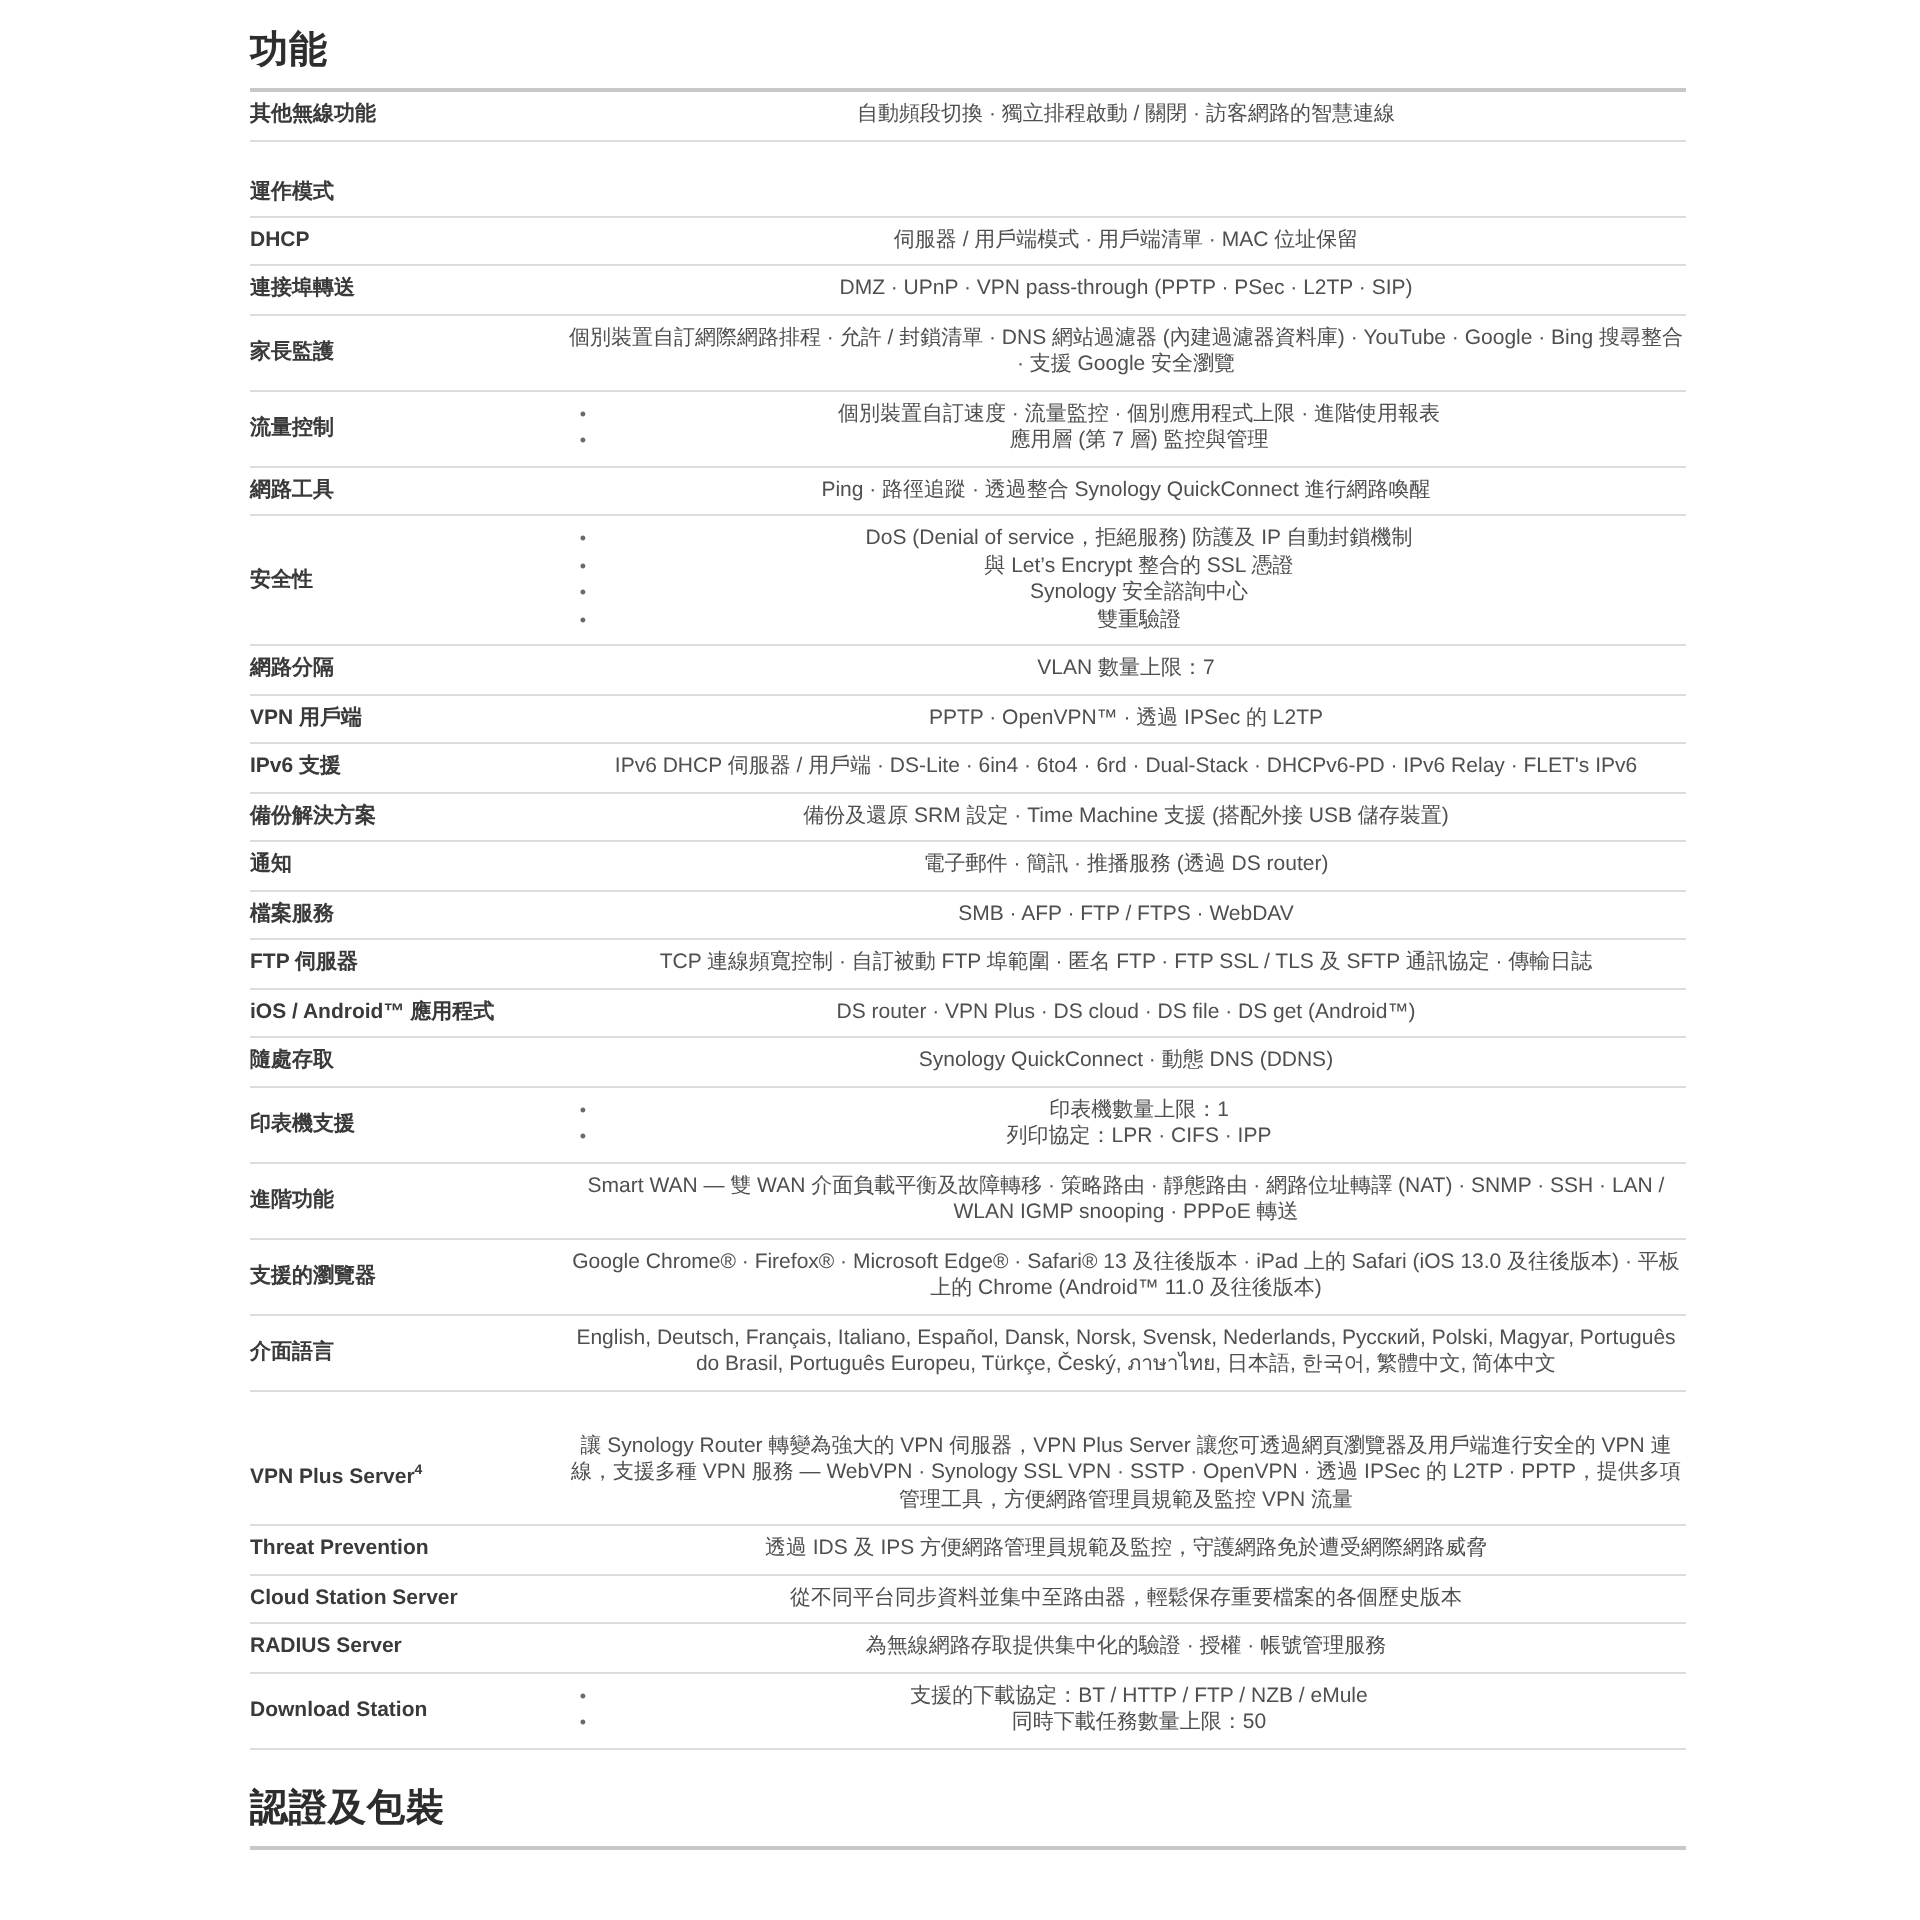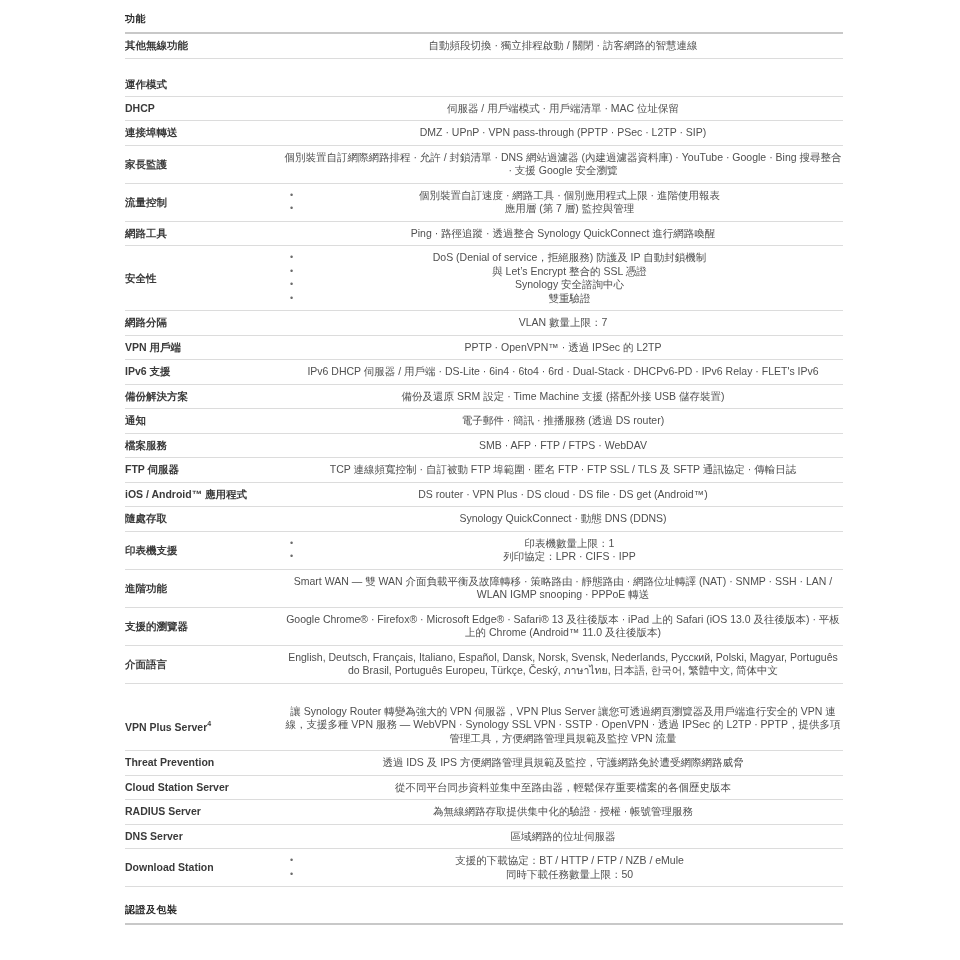--- a/index.html
+++ b/index.html
@@ -16,21 +16,21 @@
   .page {
     width: 718px;
     margin-left: 125px;
     padding-top: 12px;
     box-sizing: border-box;
   }
   .spec-section { margin-top: 0; }
   .spec-section + .spec-section { margin-top: 16px; }
   .section-title {
     margin: 0;
-    font-size: 10px;
+    font-size: 19px;
     font-weight: 700;
     color: #2d2d2d;
     padding-bottom: 6px;
     border-bottom: 2px solid #c8c8c8;
     letter-spacing: 0.5px;
   }
   .spec-row {
     display: flex;
     align-items: center;
     border-bottom: 1px solid #dcdcdc;
@@ -106,21 +106,21 @@
           <div class="row-label"><span>家長監護</span></div>
           <div class="row-content">
             <div class="text-line">個別裝置自訂網際網路排程 · 允許 / 封鎖清單 · DNS 網站過濾器 (內建過濾器資料庫) · YouTube · Google · Bing 搜尋整合 · 支援 Google 安全瀏覽</div>
           </div>
         </div>
         <div class="spec-row">
           <div class="row-label"><span>流量控制</span></div>
           <div class="row-content">
             <div class="bullet-line">
               <span class="bullet">•</span>
-              <span class="bullet-text">個別裝置自訂速度 · 網路工具 · 個別應用程式上限 · 進階使用報表</span>
+              <span class="bullet-text">個別裝置自訂速度 · 流量監控 · 個別應用程式上限 · 進階使用報表</span>
             </div>
             <div class="bullet-line">
               <span class="bullet">•</span>
               <span class="bullet-text">應用層 (第 7 層) 監控與管理</span>
             </div>
           </div>
         </div>
         <div class="spec-row">
           <div class="row-label"><span>網路工具</span></div>
           <div class="row-content">
@@ -250,26 +250,20 @@
         <div class="spec-row">
           <div class="row-label"><span>Cloud Station Server</span></div>
           <div class="row-content">
             <div class="text-line">從不同平台同步資料並集中至路由器，輕鬆保存重要檔案的各個歷史版本</div>
           </div>
         </div>
         <div class="spec-row">
           <div class="row-label"><span>RADIUS Server</span></div>
           <div class="row-content">
             <div class="text-line">為無線網路存取提供集中化的驗證 · 授權 · 帳號管理服務</div>
-          </div>
-        </div>
-        <div class="spec-row">
-          <div class="row-label"><span>DNS Server</span></div>
-          <div class="row-content">
-            <div class="text-line">區域網路的位址伺服器</div>
           </div>
         </div>
         <div class="spec-row">
           <div class="row-label"><span>Download Station</span></div>
           <div class="row-content">
             <div class="bullet-line">
               <span class="bullet">•</span>
               <span class="bullet-text">支援的下載協定：BT / HTTP / FTP / NZB / eMule</span>
             </div>
             <div class="bullet-line">

